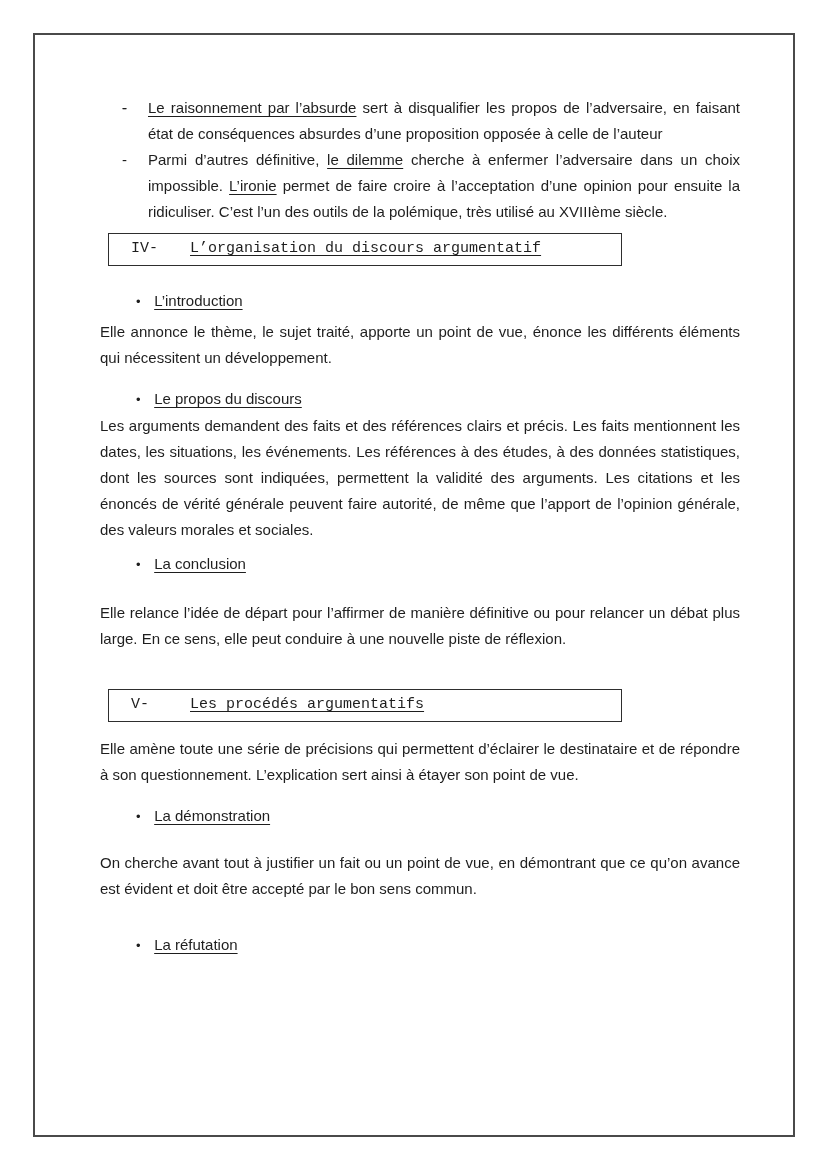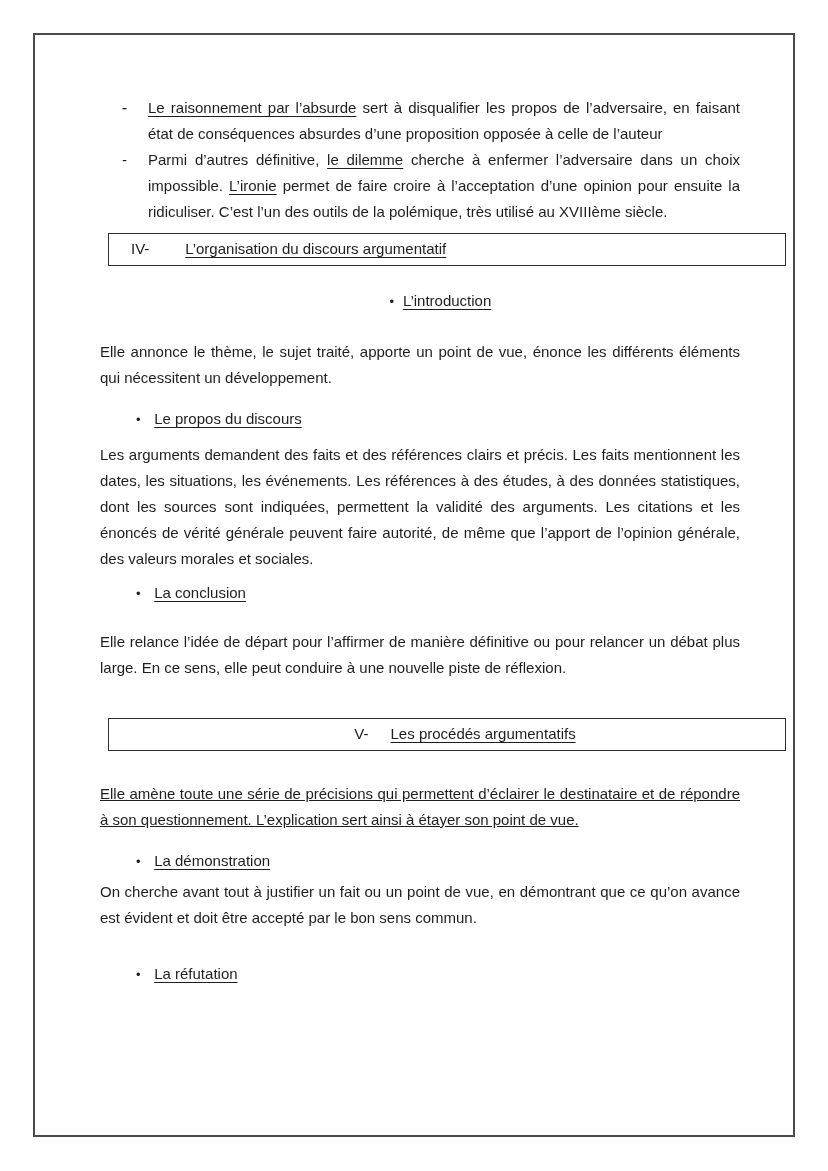--- a/index.html
+++ b/index.html
@@ -27,43 +27,44 @@
   }
   .u { text-decoration: underline; text-underline-offset: 3px; text-decoration-thickness: 1.2px; }
 
   .dash-list { list-style: none; margin-top: 95px; }
   .dash-item { position: relative; padding-left: 48px; text-align: justify; }
   .dash { position: absolute; left: 22px; top: 0; }
 
   .section-box {
     border: 1.5px solid #2e2e2e;
     margin-left: 8px;
-    width: 678px;
+    width: 514px;
     padding: 2px 4px 3px 22px;
     background: #ffffff;
+    font-family: Liberation Mono, monospace;
   }
   .numeral { display: inline-block; width: 50px; }
 
   .bullet-head { padding-left: 36px; }
   .dot { display: inline-block; width: 14px; font-size: 13px; }
 
   .para { text-align: justify; }
 
   .box-iv  { margin-top: 8px; }
-  .h-intro { margin-top: 22px; text-align: center; }
-  .p-intro { margin-top: 24px; }
+  .h-intro { margin-top: 22px; }
+  .p-intro { margin-top: 4px; }
   .h-corps { margin-top: 15px; }
-  .p-corps { margin-top: 9px; }
+  .p-corps { }
   .h-concl { margin-top: 8px; }
   .p-concl { margin-top: 22px; }
-  .box-v   { margin-top: 37px; text-align: center; }
+  .box-v   { margin-top: 37px; }
   .h-expl  { margin-top: 21px; }
-  .p-expl  { margin-top: 30px; text-decoration: underline; }
+  .p-expl  { margin-top: 14px; }
   .h-demo  { margin-top: 15px; }
-  .p-demo  { margin-top: 4px; }
+  .p-demo  { margin-top: 20px; }
   .h-refu  { margin-top: 30px; }
 </style>
 </head>
 <body>
 
 <div class="page-frame"></div>
 
 <div class="content">
 
   <ul class="dash-list">

